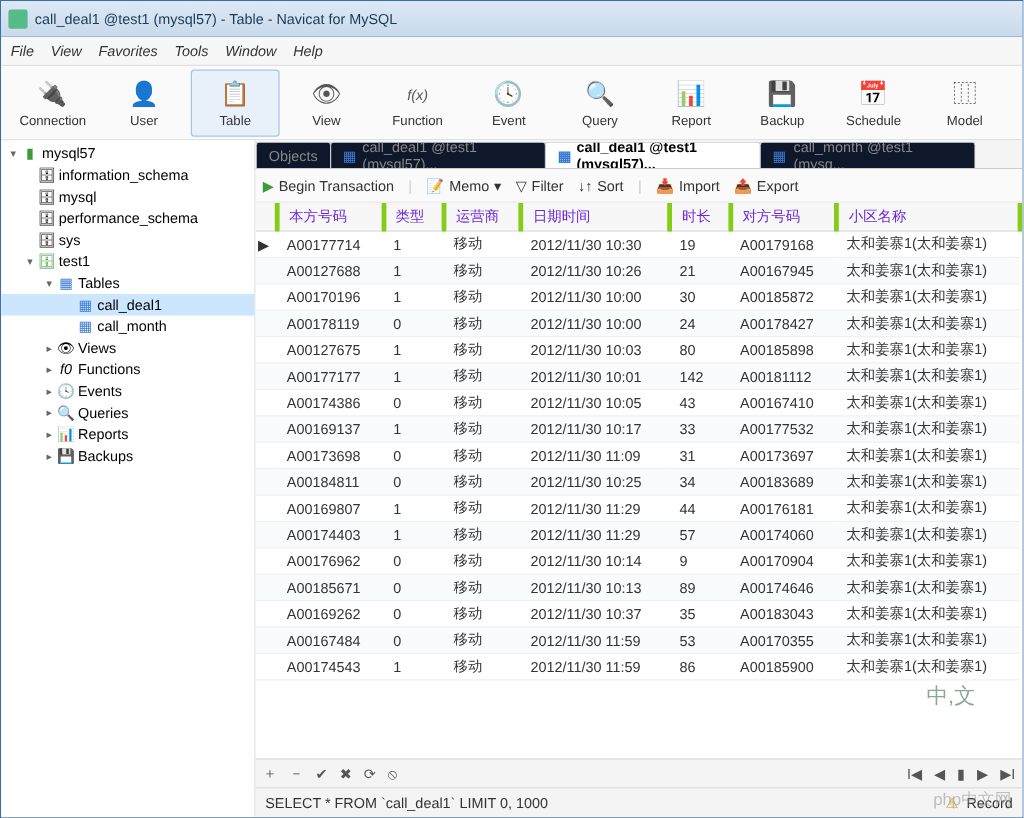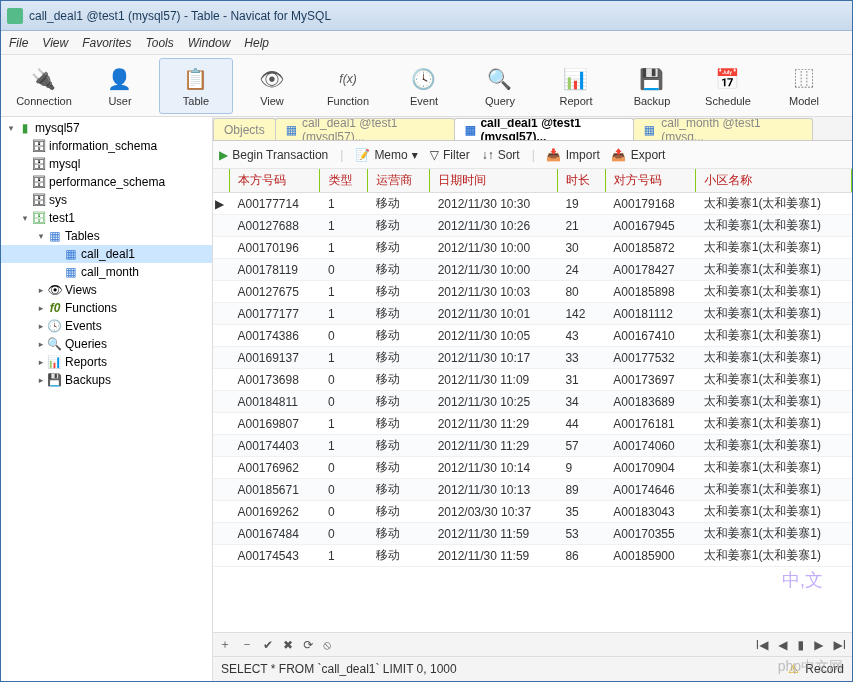--- a/index.html
+++ b/index.html
@@ -25,47 +25,47 @@
 .sidebar { width: 212px; background: #fff; border-right: 1px solid #ddd; overflow: auto; padding-top: 2px; }
 .tree-item { display: flex; align-items: center; height: 18px; padding-left: 4px; cursor: default; white-space: nowrap; }
 .tree-item .tw { width: 12px; text-align: center; color: #666; font-size: 9px; }
 .tree-item .ticon2 { width: 16px; height: 14px; display: inline-flex; align-items: center; justify-content: center; margin-right: 2px; }
 .tree-item.selected { background: #cde6ff; }
 .pad1 { padding-left: 18px; }
 .pad2 { padding-left: 34px; }
 .pad3 { padding-left: 50px; }
 .db-icon { color: #3a9b3a; }
 .tbl-icon { color: #3a7bd5; }
-.fn-icon { color: #4d7c0f; font-style: italic; font-weight: bold; }
+.fn-icon { color: #000000; font-style: italic; }
 
 .main { flex: 1; display: flex; flex-direction: column; min-width: 0; }
 
 .tabs { height: 24px; background: #f4f4f4; display: flex; align-items: flex-end; border-bottom: 1px solid #ccc; }
-.tab { height: 22px; padding: 0 10px; display: flex; align-items: center; gap: 4px; border: 1px solid #ccc; border-bottom: none; background: #fef9c3; color: #888; margin-right: -1px; border-radius: 3px 3px 0 0; max-width: 180px; overflow: hidden; }
+.tab { height: 22px; padding: 0 10px; display: flex; align-items: center; gap: 4px; border: 1px solid #ccc; border-bottom: none; background: #0f172a; color: #888; margin-right: -1px; border-radius: 3px 3px 0 0; max-width: 180px; overflow: hidden; }
 .tab.active { background: #fff; color: #000; font-weight: bold; }
 .tab .ticon3 { width: 14px; height: 14px; }
 
 .actionbar { height: 28px; background: #fafafa; display: flex; align-items: center; padding: 0 6px; gap: 12px; border-bottom: 1px solid #e5e5e5; }
 .actionbar .act { display: flex; align-items: center; gap: 4px; color: #333; cursor: default; }
 .actionbar .sep { color: #ccc; }
 
 .grid { flex: 1; overflow: auto; background: #fff; }
 table { border-collapse: collapse; width: 100%; }
-th { background: #f7f7f7; text-align: left; font-weight: normal; padding: 3px 8px; border-right: 1px solid #84cc16; border-bottom: 1px solid #ddd; color: #b91c1c; height: 22px; white-space: nowrap; }
+th { background: #f7f7f7; text-align: left; font-weight: normal; padding: 3px 8px; border-right: 4px solid #84cc16; border-bottom: 1px solid #ddd; color: #6d28d9; height: 22px; white-space: nowrap; }
 td { padding: 2px 8px; border-bottom: 1px solid #f0f0f0; color: #333; height: 22px; white-space: nowrap; }
 tbody tr:nth-child(even) { background: #f9fbfd; }
 td.rowmark { width: 14px; padding: 0 2px; color: #333; }
 
 .gridfoot { height: 24px; background: #f4f4f4; border-top: 1px solid #ddd; display: flex; align-items: center; padding: 0 6px; gap: 10px; color: #555; justify-content: space-between; }
 .gridfoot .left, .gridfoot .right { display: flex; gap: 10px; align-items: center; }
 .gridfoot span { cursor: default; }
 
 .statusbar { height: 22px; background: #f4f4f4; border-top: 1px solid #ddd; display: flex; align-items: center; padding: 12px 8px; justify-content: space-between; color: #333; }
 .statusbar .warn { color: #d9a400; }
-.watermark { position: absolute; right: 30px; bottom: 90px; opacity: 0.5; font-size: 18px; color: #8b5cf6; pointer-events: none; }
+.watermark { position: absolute; right: 40px; bottom: 90px; opacity: 0.5; font-size: 18px; color: #14532d; pointer-events: none; }
 .phpwm { position: absolute; right: 10px; bottom: 6px; opacity: 0.6; font-size: 14px; color: #999; pointer-events: none; }
 </style>
 </head>
 <body>
 
 <div class="window">
 
   <div class="titlebar">
     <span class="icon"></span>
     <span class="title">call_deal1 @test1 (mysql57) - Table - Navicat for MySQL</span>
@@ -412,21 +412,21 @@
     <td>2012/11/30 10:13</td>
     <td>89</td>
     <td>A00174646</td>
     <td>太和姜寨1(太和姜寨1)</td>
               </tr>
               <tr>
                 <td class="rowmark"></td>
     <td>A00169262</td>
     <td>0</td>
     <td>移动</td>
-    <td>2012/03/30 10:37</td>
+    <td>2012/11/30 10:37</td>
     <td>35</td>
     <td>A00183043</td>
     <td>太和姜寨1(太和姜寨1)</td>
               </tr>
               <tr>
                 <td class="rowmark"></td>
     <td>A00167484</td>
     <td>0</td>
     <td>移动</td>
     <td>2012/11/30 11:59</td>

